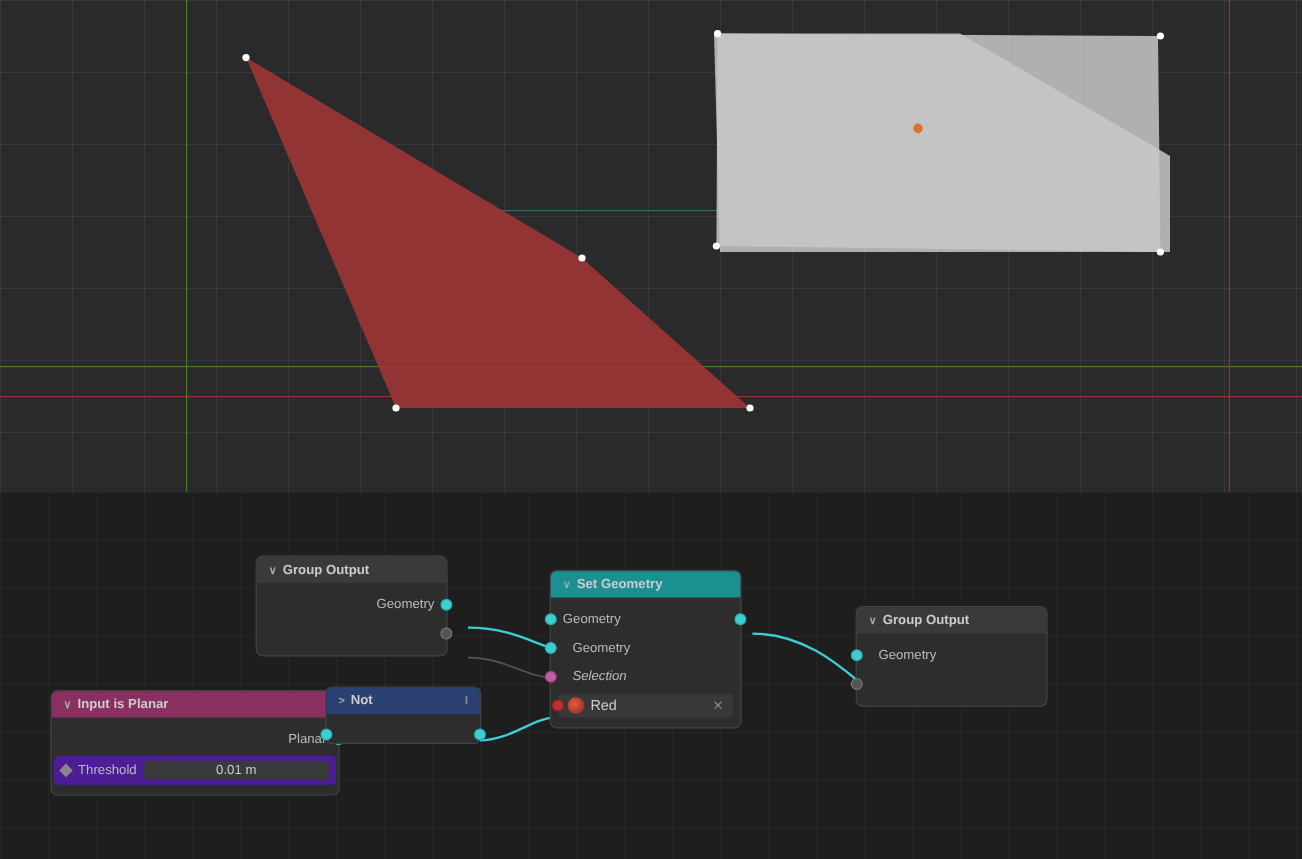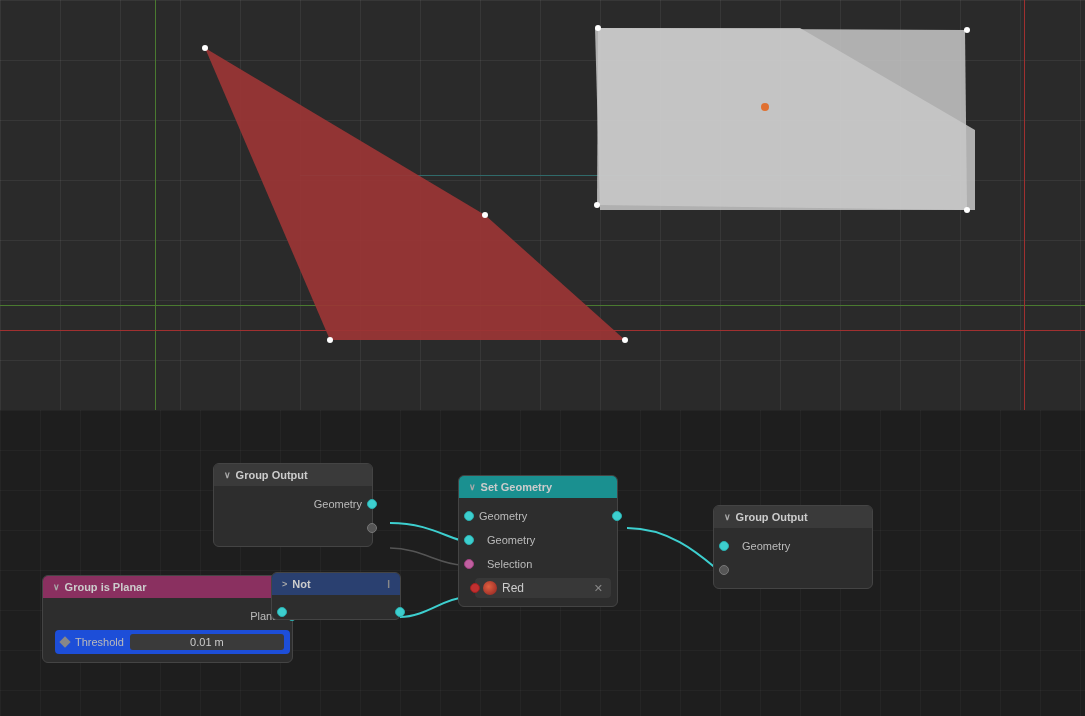--- a/index.html
+++ b/index.html
@@ -148,21 +148,20 @@
       font-weight: 600;
     }
 
     .node-header .chevron {
       font-size: 9px;
       color: #aaa;
     }
 
     .node-body {
       padding: 6px 0;
-      margin-left: 10px;
     }
 
     .node-row {
       display: flex;
       align-items: center;
       padding: 3px 10px;
       position: relative;
       height: 24px;
     }
 
@@ -268,21 +267,21 @@
       font-size: 11px;
       cursor: pointer;
     }
 
     
     .threshold-row {
       display: flex;
       align-items: center;
       gap: 6px;
       padding: 4px 6px;
-      background: #1d4ed8;
+      background: #4c1d95;
       margin: 2px;
       border-radius: 4px;
     }
 
     .diamond-icon {
       width: 8px;
       height: 8px;
       background: #888;
       transform: rotate(45deg);
       flex-shrink: 0;
@@ -383,21 +382,21 @@
         <div class="socket geo right"></div>
       </div>
 
       <div class="node-row">
         <div class="socket geo left"></div>
         <span class="node-label" style="margin-left: 8px;">Geometry</span>
       </div>
 
       <div class="node-row">
         <div class="socket pink left"></div>
-        <span class="node-label" style="margin-left: 8px;">Selection</span>
+        <span class="node-label" style="margin-left: 8px; font-style: italic;">Selection</span>
       </div>
 
       <div class="material-row" style="position:relative;align-items:center;">
         <div class="socket red-socket left" style="position:absolute; left:-5px;"></div>
         <div class="material-icon"></div>
         <span>Red</span>
         <span class="close-btn">✕</span>
       </div>
     </div>
   </div>
@@ -414,21 +413,21 @@
       </div>
       <div class="node-row">
         <div class="socket grey-circle left"></div>
       </div>
     </div>
   </div>
 
   <div class="node" id="node-face-planar">
     <div class="node-header header-pink">
       <span class="chevron">∨</span>
-      <span>Group is Planar</span>
+      <span>Input is Planar</span>
     </div>
     <div class="node-body">
       <div class="node-row right">
         <span class="node-label">Planar</span>
         <div class="socket geo right"></div>
       </div>
       <div class="threshold-row">
         <div class="diamond-icon"></div>
         <span class="node-label">Threshold</span>
         <input class="threshold-field" type="text" value="0.01 m" style="">

